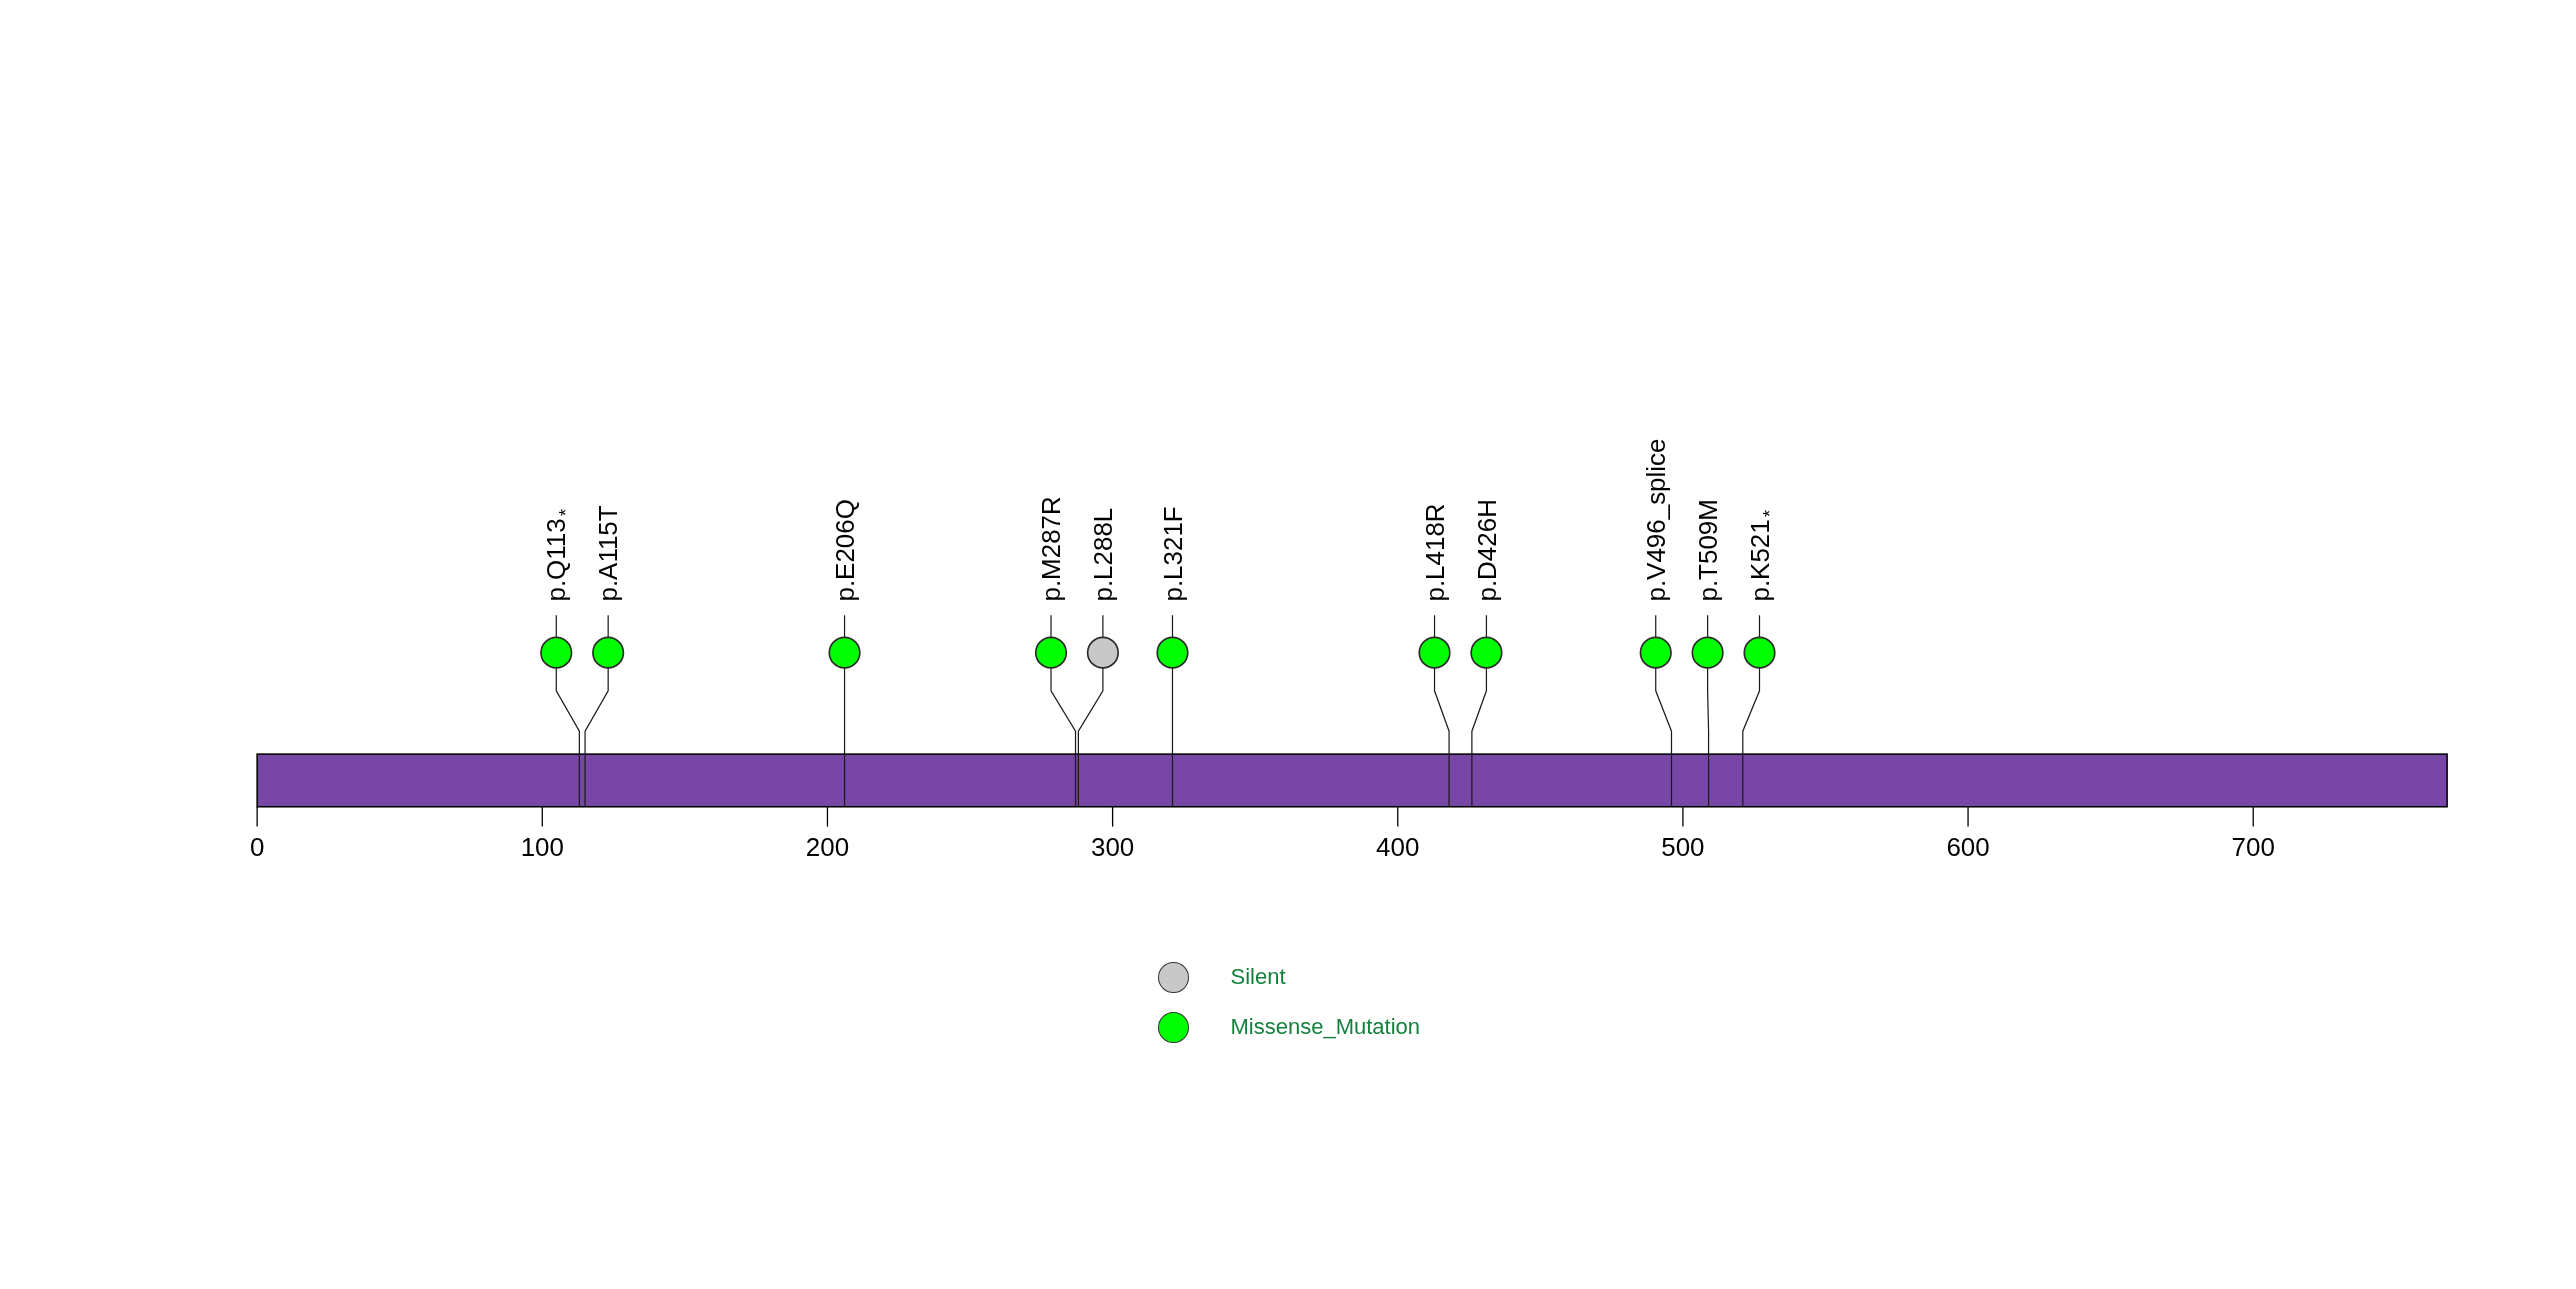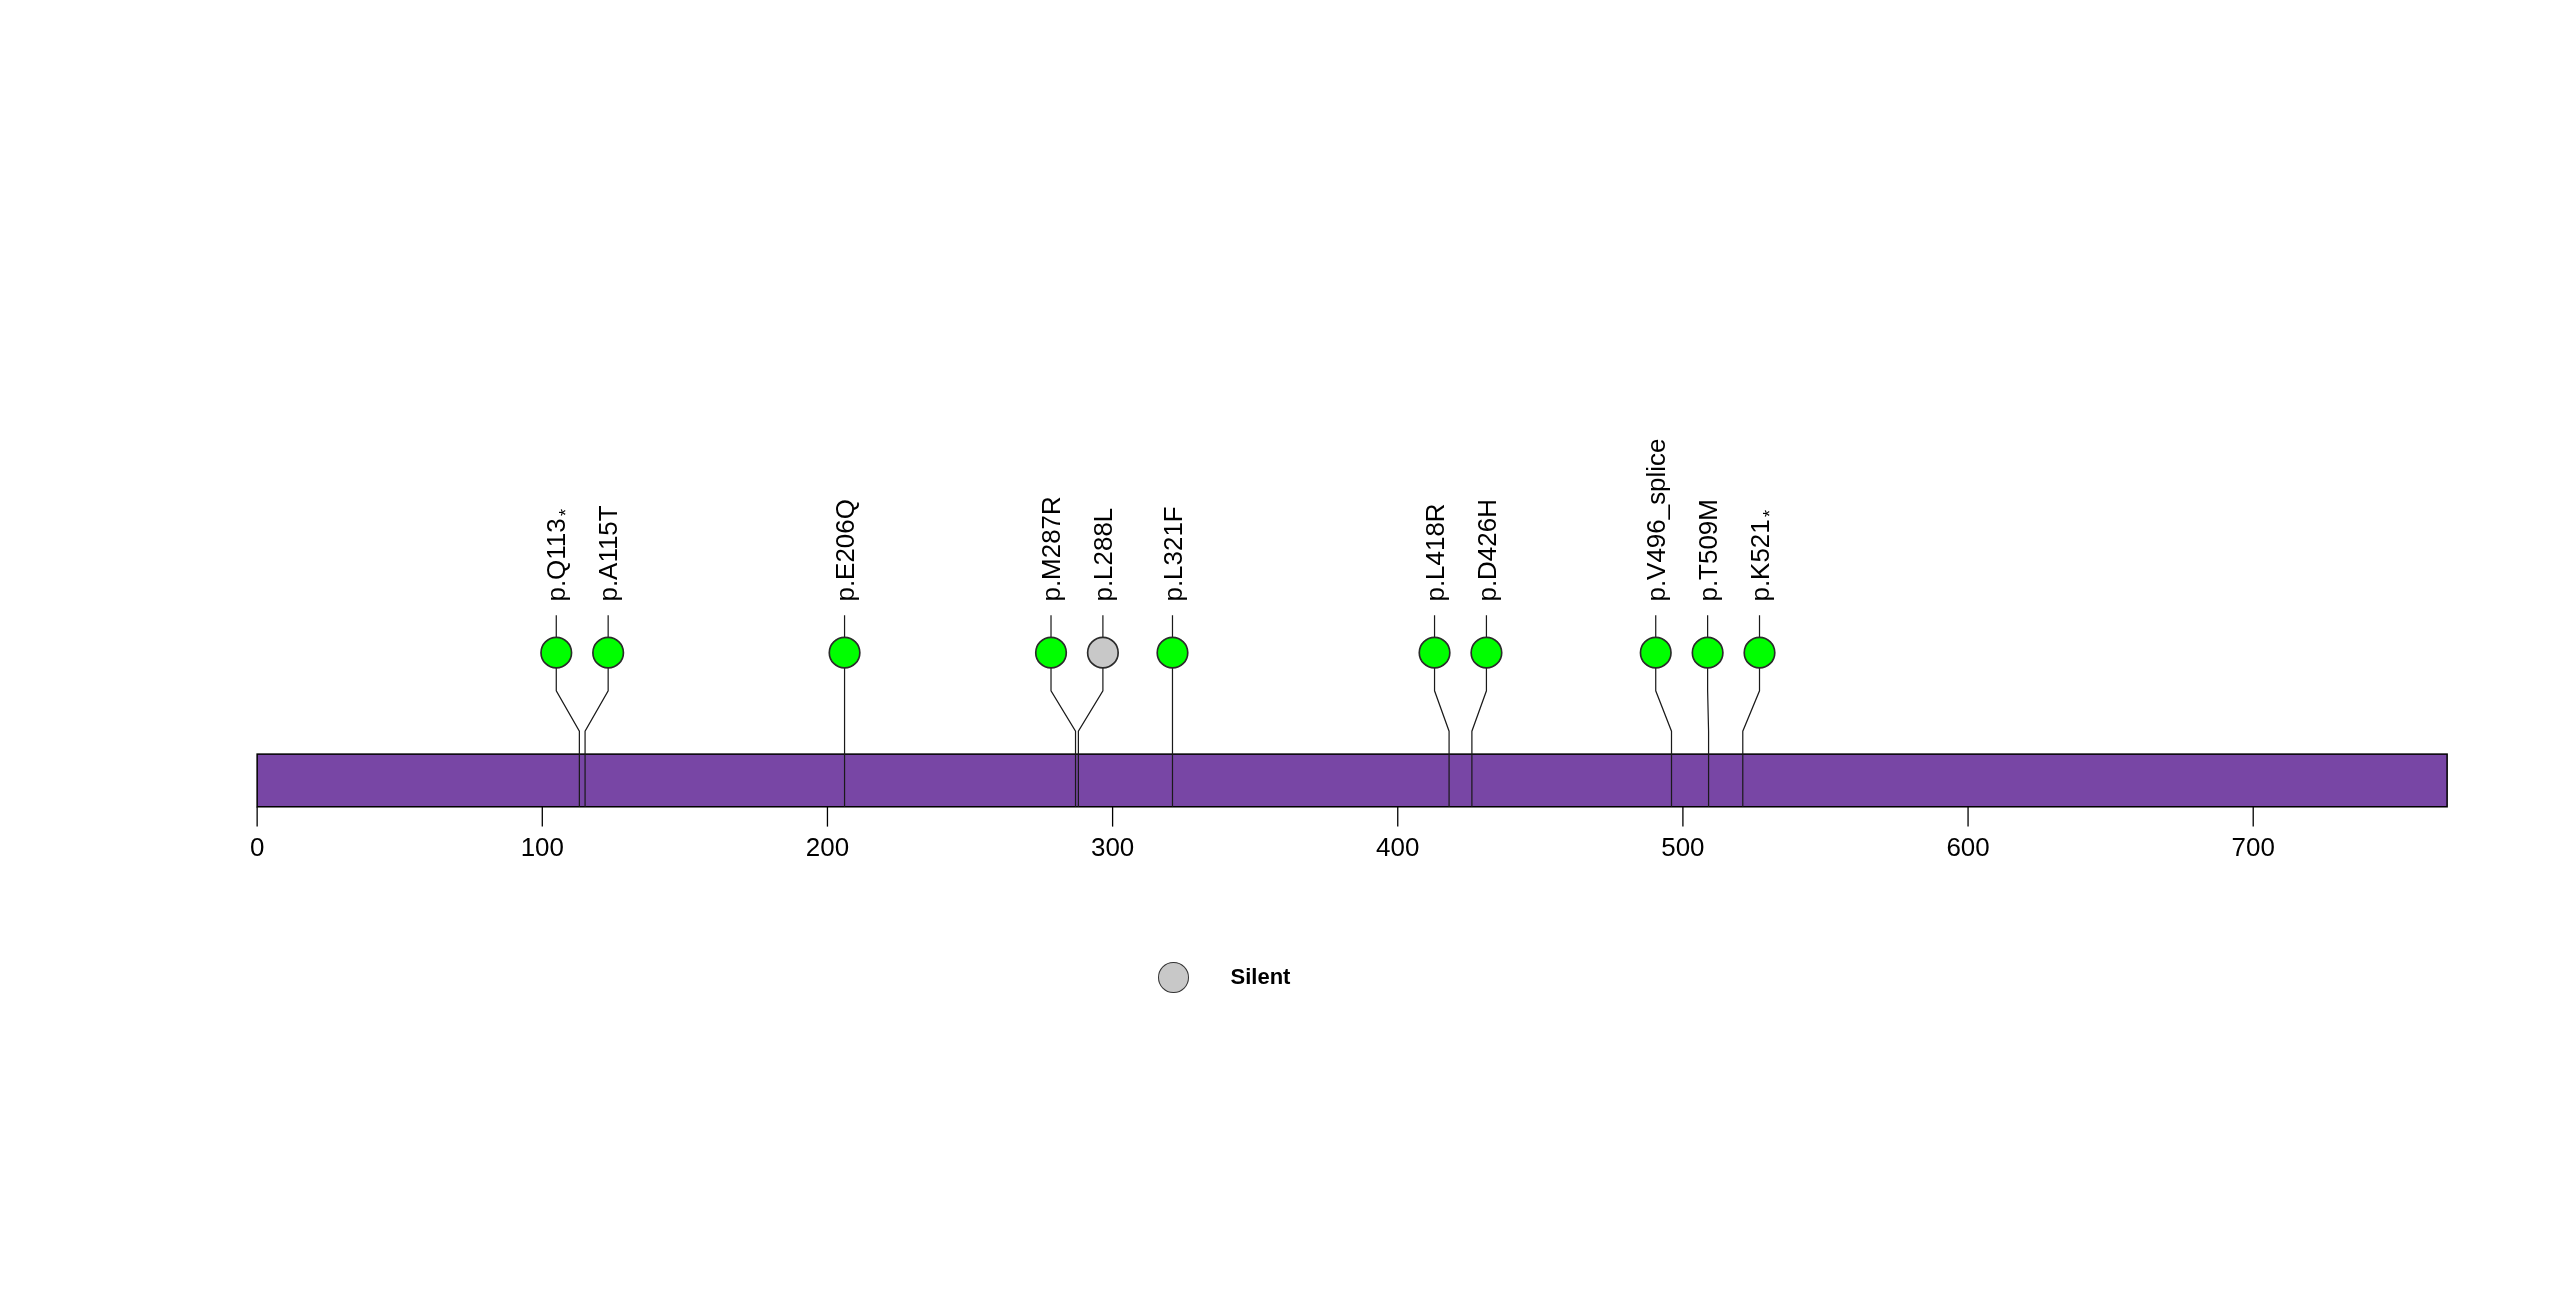--- a/index.html
+++ b/index.html
@@ -28,23 +28,22 @@
     width: 30.5px;
     height: 31px;
     border-radius: 50%;
     border: 1.5px solid #333333;
     box-sizing: border-box;
     margin-right: 42px;
     flex: 0 0 auto;
   }
   .legend-label {
     font-size: 22px;
-    color: #000000;
+    color: #15803d;
     white-space: nowrap;
-    font-weight: bold;
   }
 </style>
 </head>
 <body>
 
 <div class="canvas">
 
   <svg width="2576" height="1290" viewBox="0 0 3376 1690" xmlns="http://www.w3.org/2000/svg">
     <g>
         <rect x="337" y="988" width="2870.0928" height="69" fill="#7846A5" stroke="#000000" stroke-width="2"></rect>
@@ -117,16 +116,20 @@
         <text font-size="34" text-anchor="start" transform="translate(2249.9382 788) rotate(-90)"><tspan>p.T509M</tspan></text>
         <text font-size="34" text-anchor="start" transform="translate(2317.9382 788) rotate(-90)"><tspan>p.K521</tspan><tspan font-size="24" dy="9" dx="3">*</tspan></text>
       </g>
   </svg>
 
   <div class="legend">
     <div class="legend-row">
       <span class="legend-swatch" style="background: rgb(200, 200, 200);"></span>
       <span class="legend-label">Silent</span>
     </div>
+    <div class="legend-row">
+      <span class="legend-swatch" style="background: rgb(0, 255, 0);"></span>
+      <span class="legend-label">Missense_Mutation</span>
+    </div>
   </div>
 
 </div>
 
 
 </body></html>

